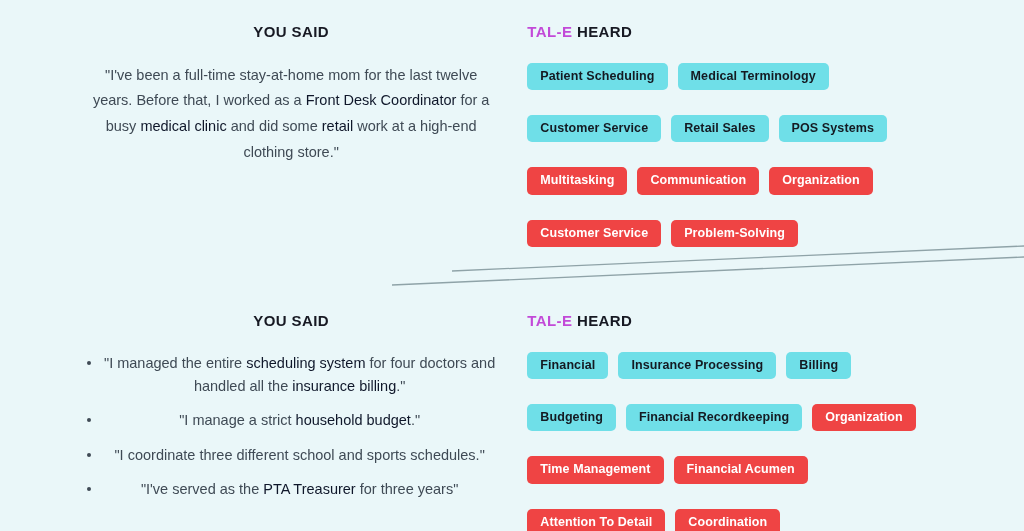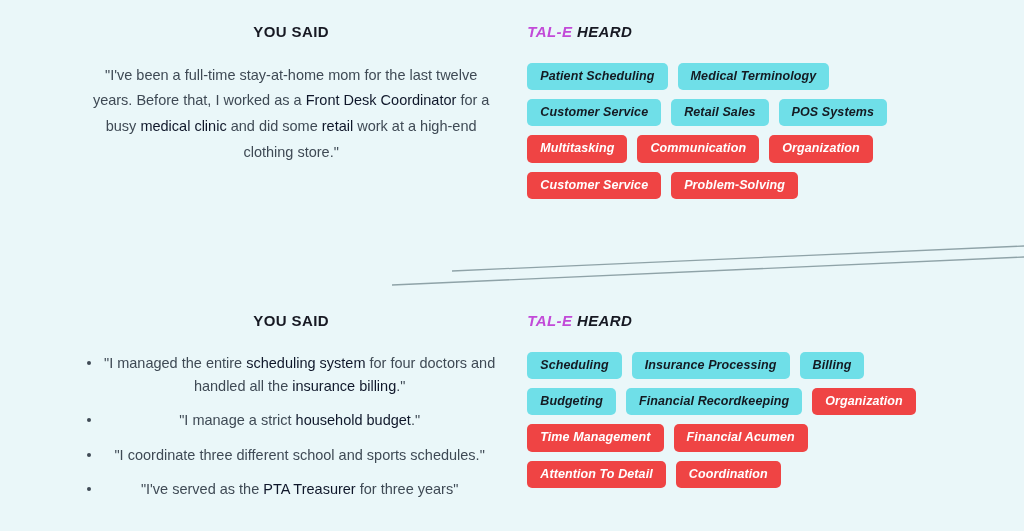--- a/index.html
+++ b/index.html
@@ -34,21 +34,20 @@
     width: 435px;
     margin-left: 85px;
     box-sizing: border-box;
     padding-right: 20px;
     text-align: center;
   }
   .col-right {
     width: 500px;
     margin-left: 10px;
     box-sizing: border-box;
-    font-style: italic;
   }
 
   
   .heading {
     font-size: 15px;
     font-weight: bold;
     letter-spacing: 0.4px;
     color: #171923;
     margin: 0 0 22px 0;
     line-height: 1.1;
@@ -92,21 +91,21 @@
     width: 4px;
     height: 4px;
     border-radius: 50%;
     background: #3f4a55;
   }
 
   
   .tags {
     display: flex;
     flex-wrap: wrap;
-    gap: 9px 10px;
+    gap: 25px 10px;
     width: 420px;
   }
   .tag {
     display: inline-block;
     font-size: 12.5px;
     font-weight: bold;
     letter-spacing: 0.1px;
     padding: 6px 13px 7px 13px;
     border-radius: 5px;
     line-height: 1.15;
@@ -173,21 +172,21 @@
           <li><span>"I manage a strict </span><b>household budget</b><span>."</span></li>
           <li><span>"I coordinate three different school and sports schedules."</span></li>
           <li><span>"I've served as the </span><b>PTA Treasurer</b><span> for three years"</span></li>
         </ul>
     </div>
     <div class="col-right">
       <div class="heading">
         <span class="brand">TAL-E</span><span> HEARD</span>
       </div>
       <div class="tags">
-          <span class="tag cyan">Scheduling</span>
+          <span class="tag cyan">Financial</span>
           <span class="tag cyan">Insurance Processing</span>
           <span class="tag cyan">Billing</span>
           <span class="tag cyan">Budgeting</span>
           <span class="tag cyan">Financial Recordkeeping</span>
           <span class="tag purple">Organization</span>
           <span class="tag purple">Time Management</span>
           <span class="tag purple">Financial Acumen</span>
           <span class="tag purple">Attention To Detail</span>
           <span class="tag purple">Coordination</span>
         </div>

